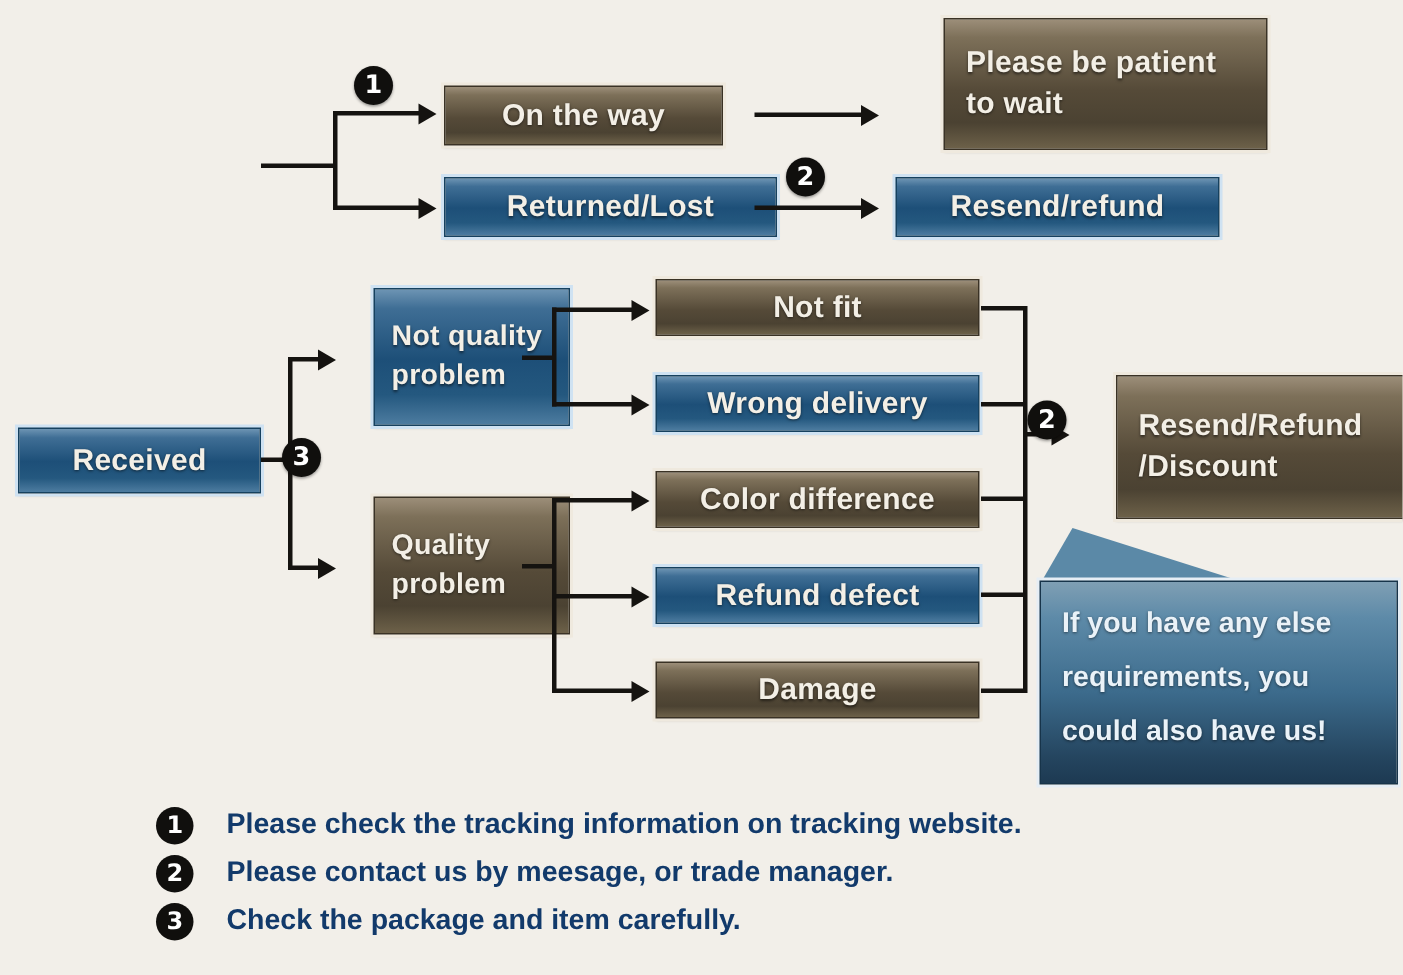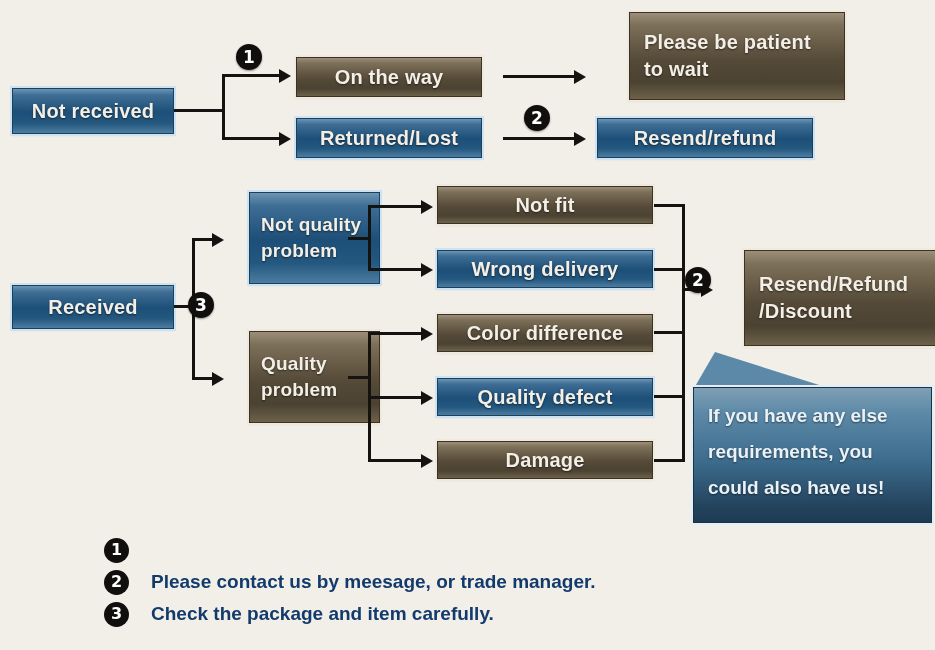--- a/index.html
+++ b/index.html
@@ -113,40 +113,37 @@
     font-size:19px;
     white-space:nowrap;
     font-family:"Liberation Sans","DejaVu Sans",sans-serif;
   }
 </style>
 </head>
 <body>
 
 <div id="root">
 
-  <div class="node blue center" style="left:12px;top:88px;width:162px;height:46px;font-size:20px;justify-content:center;">
-    <span>Not received</span>
-  </div>
 
   <div class="hline" style="left:174px;top:109px;width:50px;"></div>
   <div class="vline" style="left:222px;top:74px;height:66px;"></div>
   <div class="hline" style="left:222px;top:74px;width:58px;"></div>
   <div class="arrow" style="left:279px;top:69px;"></div>
   <div class="hline" style="left:222px;top:137px;width:58px;"></div>
   <div class="arrow" style="left:279px;top:132px;"></div>
 
   <div class="badge" style="left:236px;top:44px;">
     <span>1</span>
   </div>
 
   <div class="node brown center" style="left:296px;top:57px;width:186px;height:40px;font-size:20px;">
     <span>On the way</span>
   </div>
 
-  <div class="node blue center" style="left:296px;top:118px;width:186px;height:40px;font-size:20px;">
+  <div class="node blue center" style="left:296px;top:118px;width:222px;height:40px;font-size:20px;">
     <span>Returned/Lost</span>
   </div>
 
   <div class="hline" style="left:503px;top:75px;width:72px;"></div>
   <div class="arrow" style="left:574px;top:70px;"></div>
 
   <div class="hline" style="left:503px;top:137px;width:72px;"></div>
   <div class="arrow" style="left:574px;top:132px;"></div>
 
   <div class="badge" style="left:524px;top:105px;">
@@ -206,21 +203,21 @@
   <div class="node brown center" style="left:437px;top:186px;width:216px;height:38px;font-size:20px;">
     <span>Not fit</span>
   </div>
   <div class="node blue center" style="left:437px;top:250px;width:216px;height:38px;font-size:20px;">
     <span>Wrong delivery</span>
   </div>
   <div class="node brown center" style="left:437px;top:314px;width:216px;height:38px;font-size:20px;">
     <span>Color difference</span>
   </div>
   <div class="node blue center" style="left:437px;top:378px;width:216px;height:38px;font-size:20px;">
-    <span>Quality defect</span>
+    <span>Refund defect</span>
   </div>
   <div class="node brown center" style="left:437px;top:441px;width:216px;height:38px;font-size:20px;">
     <span>Damage</span>
   </div>
 
   <div class="hline" style="left:654px;top:204px;width:30px;"></div>
   <div class="hline" style="left:654px;top:268px;width:30px;"></div>
   <div class="hline" style="left:654px;top:331px;width:30px;"></div>
   <div class="hline" style="left:654px;top:395px;width:30px;"></div>
   <div class="hline" style="left:654px;top:459px;width:30px;"></div>
@@ -242,20 +239,21 @@
     <div>If you have any else</div>
     <div>requirements, you</div>
     <div>could also have us!</div>
   </div>
 
   <div class="legend" style="left:104px;top:534px;width:780px;">
     <div class="legend-row">
       <div class="legend-badge">
         <span>1</span>
       </div>
+      <div class="legend-text">Please check the tracking information on tracking website.</div>
     </div>
     <div class="legend-row">
       <div class="legend-badge">
         <span>2</span>
       </div>
       <div class="legend-text">Please contact us by meesage, or trade manager.</div>
     </div>
     <div class="legend-row">
       <div class="legend-badge">
         <span>3</span>

